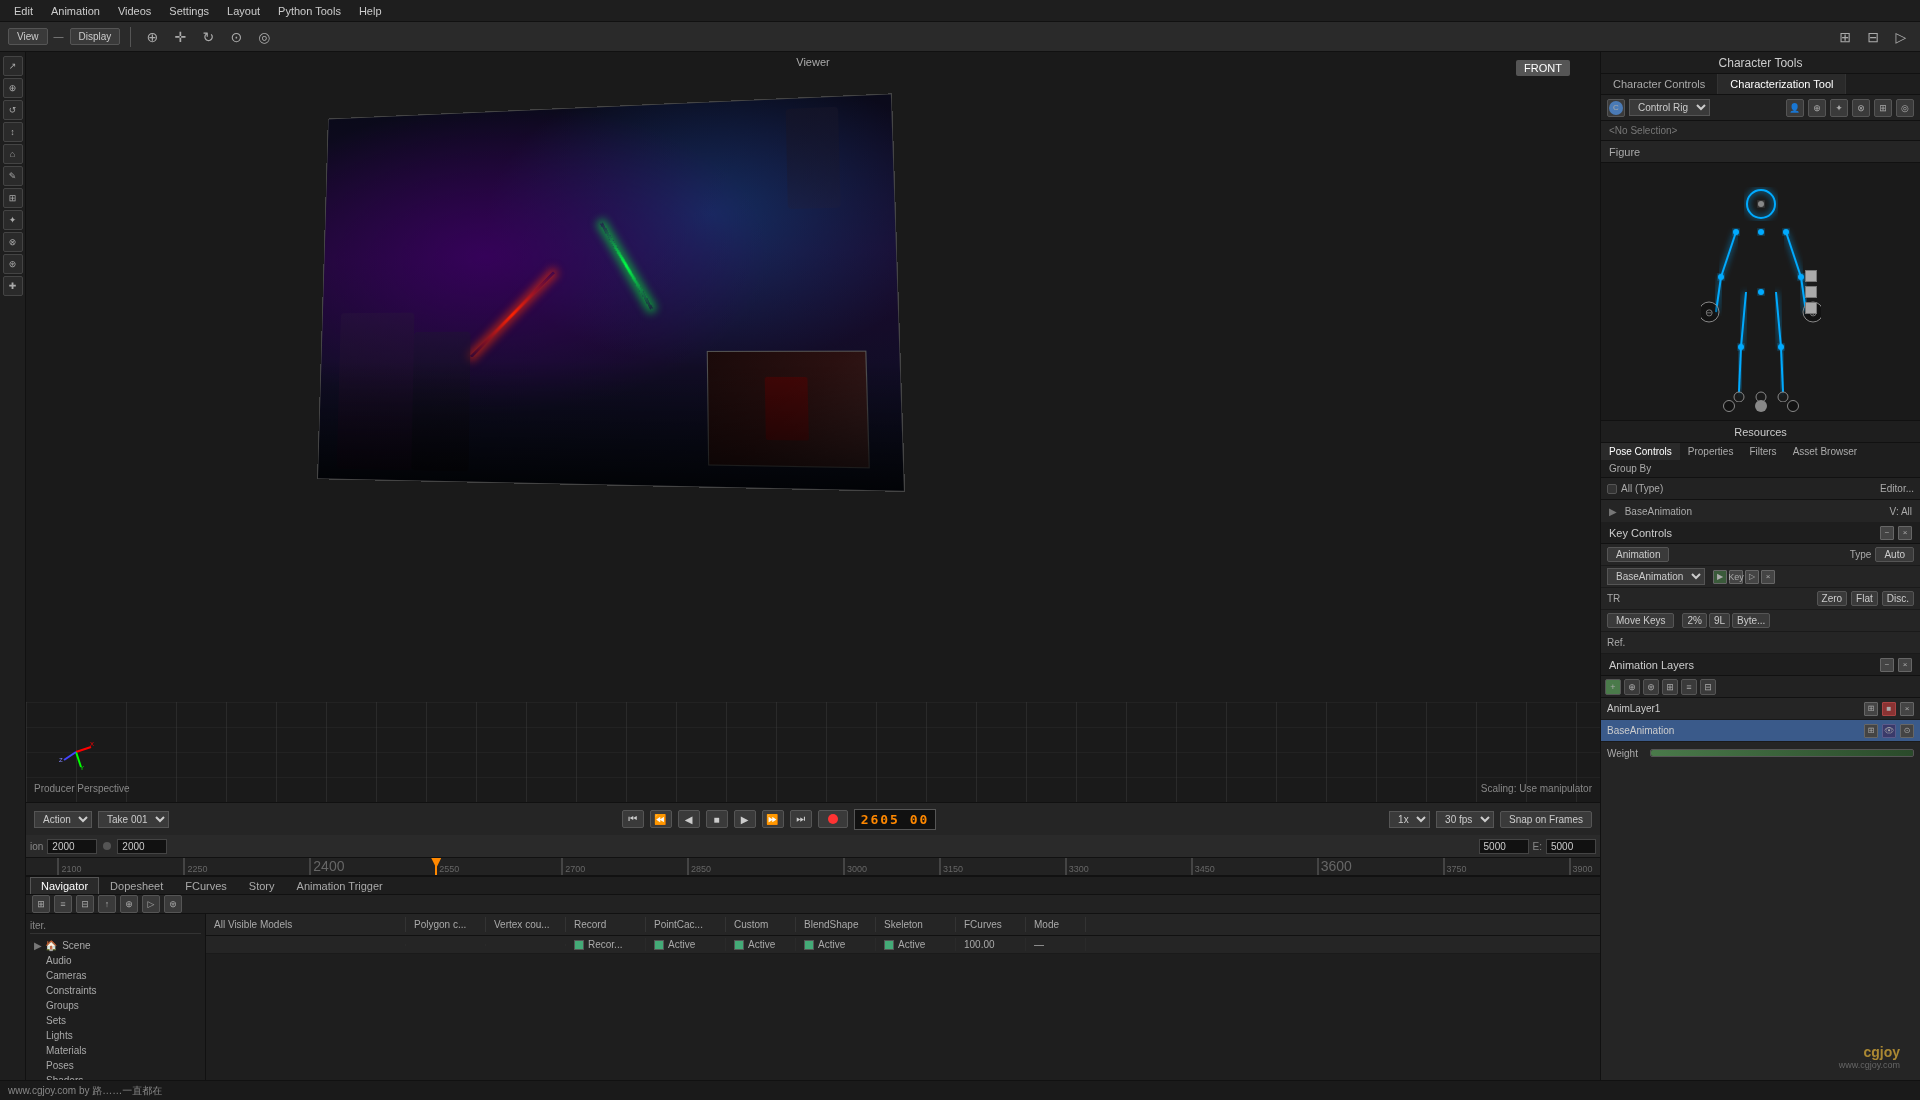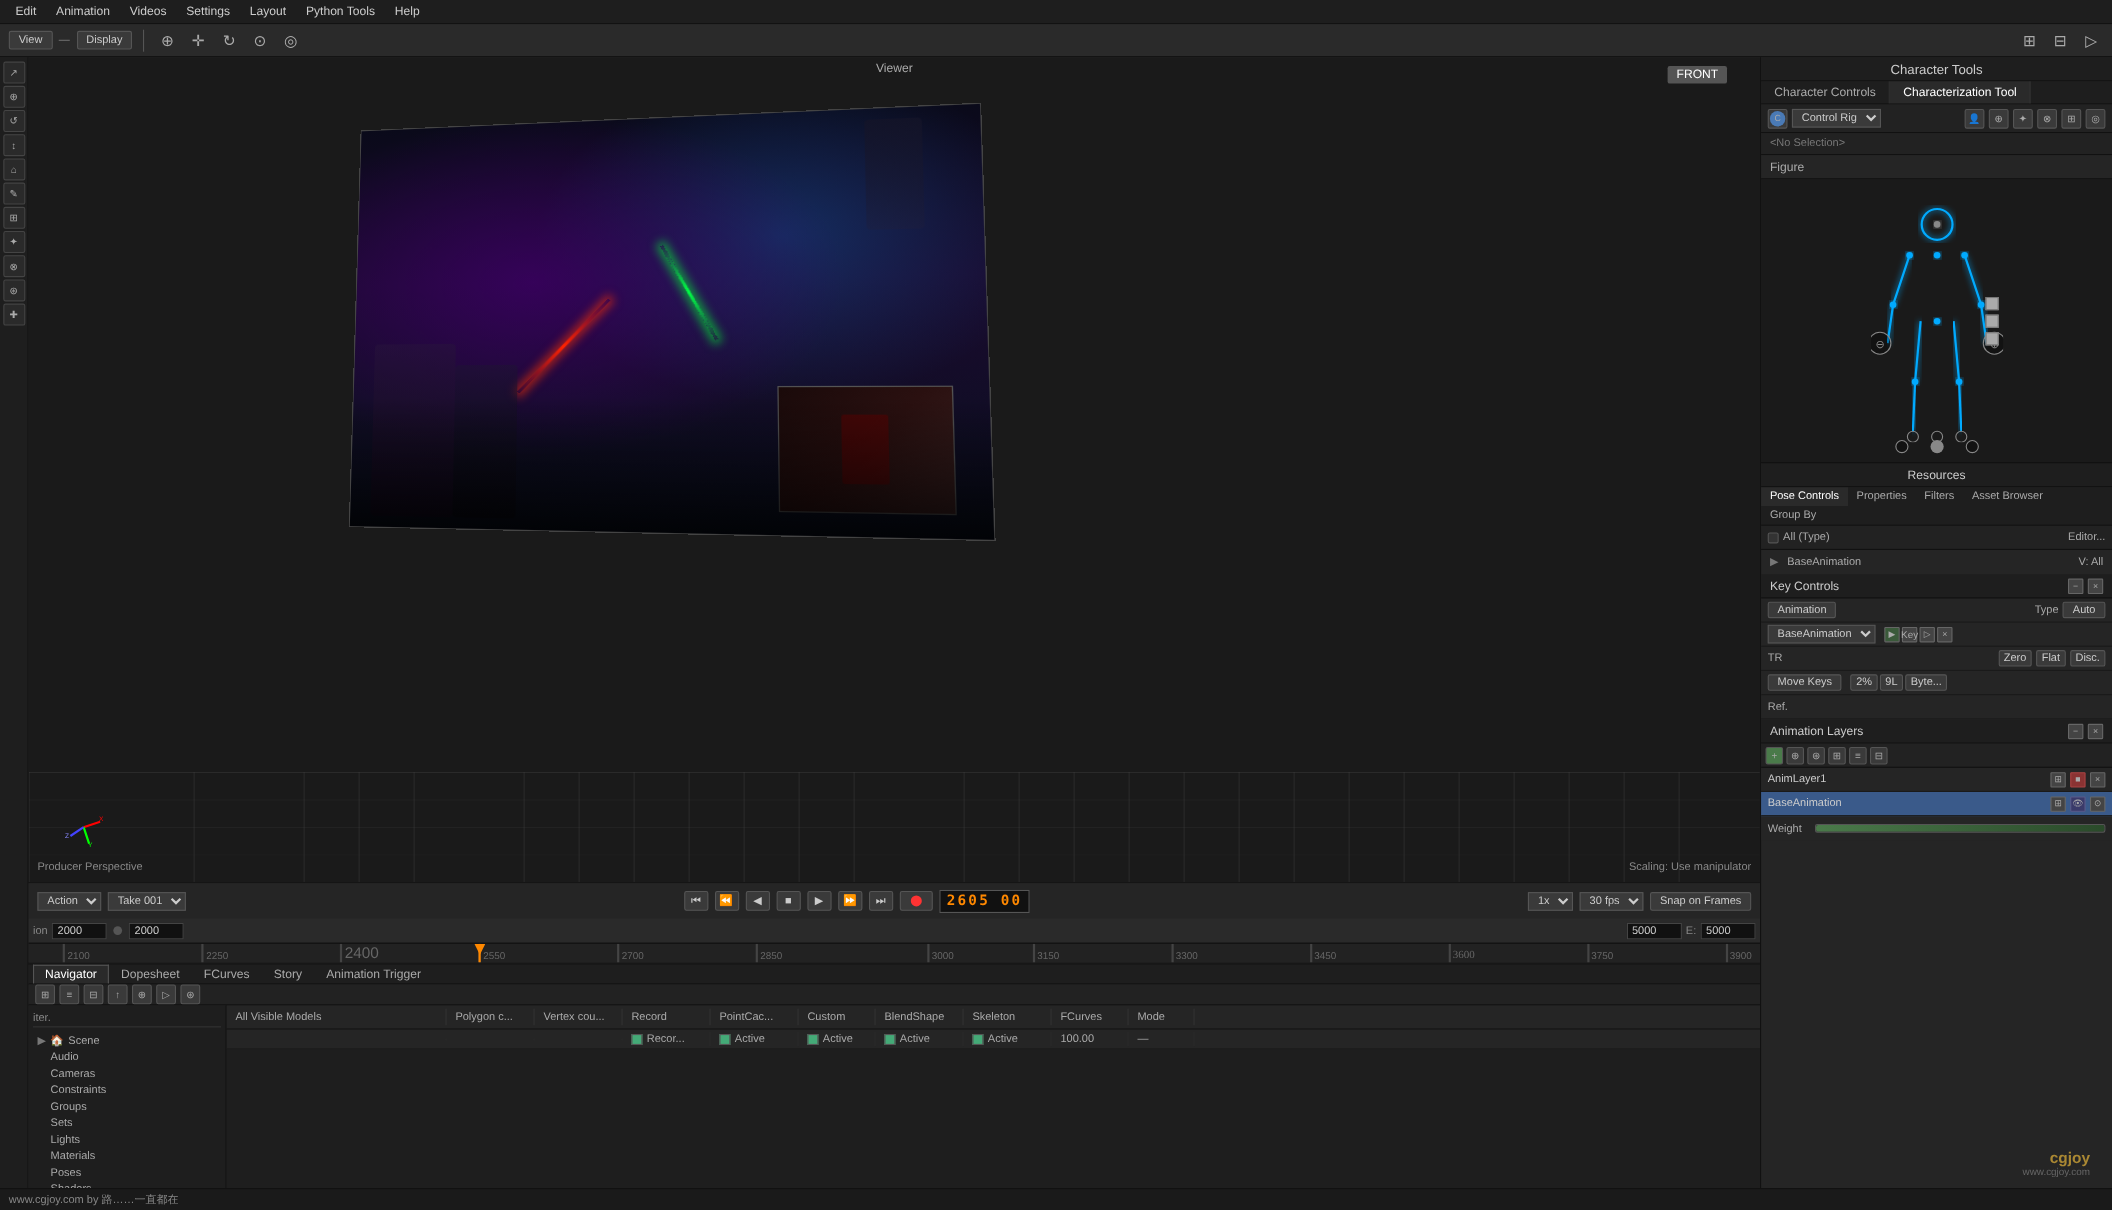--- a/index.html
+++ b/index.html
@@ -906,21 +906,21 @@
             <div class="ruler-mark" style="left:58%;">
                 <span style="font-size:9px;color:#666;padding-left:2px;">3150</span>
               </div>
             <div class="ruler-mark" style="left:66%;">
                 <span style="font-size:9px;color:#666;padding-left:2px;">3300</span>
               </div>
             <div class="ruler-mark" style="left:74%;">
                 <span style="font-size:9px;color:#666;padding-left:2px;">3450</span>
               </div>
             <div class="ruler-mark" style="left:82%;">
-                <span style="font-size:10px;color:#666;padding-left:2px;font-family:Liberation Serif, serif;">3600</span>
+                <span style="font-size:14px;color:#666;padding-left:2px;">3600</span>
               </div>
             <div class="ruler-mark" style="left:90%;">
                 <span style="font-size:9px;color:#666;padding-left:2px;">3750</span>
               </div>
             <div class="ruler-mark" style="left:98%;">
                 <span style="font-size:9px;color:#666;padding-left:2px;">3900</span>
               </div>
 
             <div class="ruler-playhead" style="left:26%;">
               <div style="width:10px;height:10px;background:#ff8800;clip-path:polygon(50% 100%, 0 0, 100% 0);transform:translateX(-4px);"></div>

